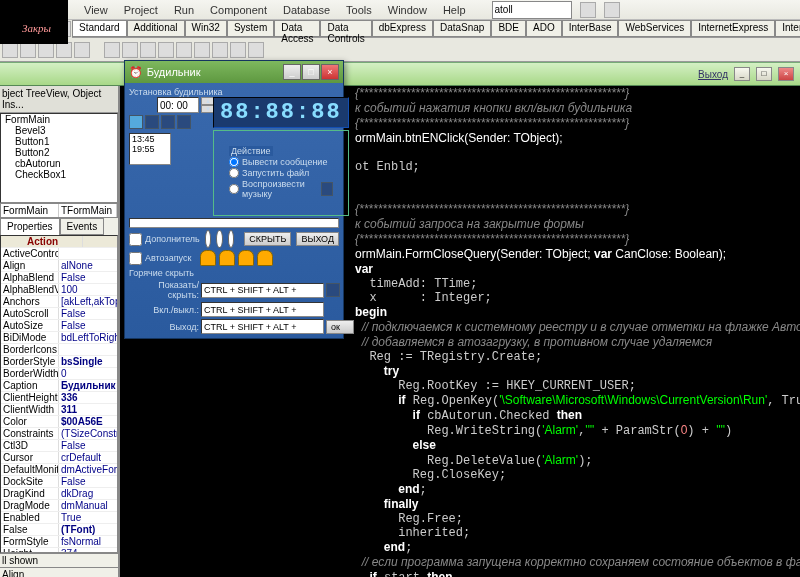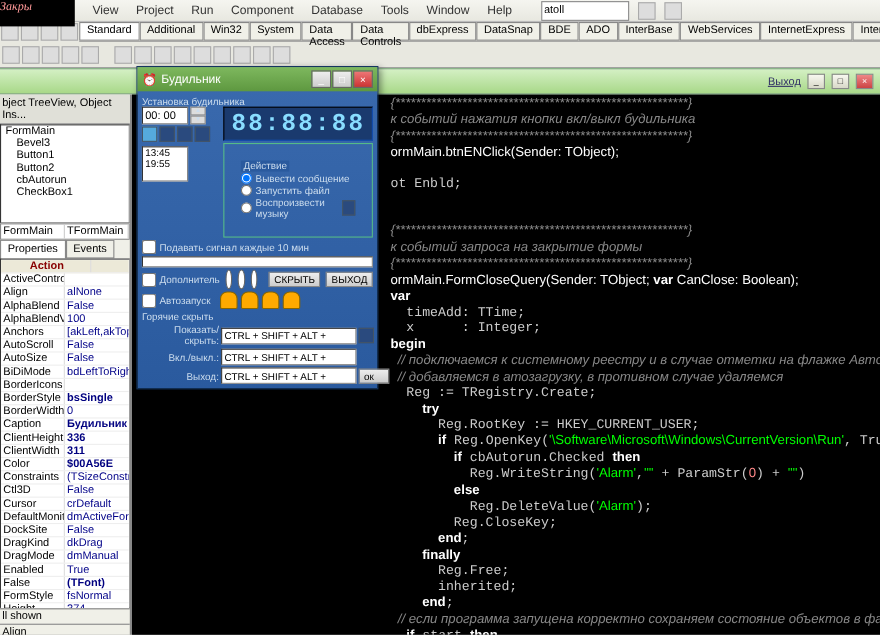--- a/index.html
+++ b/index.html
@@ -52,21 +52,21 @@
 
 
 .alarm-dlg { position: absolute; left: 124px; top: 60px; width: 220px; background: linear-gradient(#3a6aae, #2a5a9e); border: 1px solid #15355f; box-shadow: 2px 2px 6px rgba(0,0,0,0.4); }
 .alarm-title { background: linear-gradient(#7eb85e, #5e9840); height: 22px; display: flex; align-items: center; padding: 0 4px; gap: 4px; color: #fff; font-size: 11px; }
 .alarm-title .wbtns { margin-left: auto; display: flex; gap: 1px; }
 .alarm-title .wb { width: 18px; height: 16px; background: linear-gradient(#eee,#ccc); border: 1px solid #666; font-size: 9px; text-align: center; line-height: 14px; cursor: pointer; }
 .alarm-title .wb.x { background: linear-gradient(#e77,#c33); color: #fff; }
 .alarm-body { padding: 4px; color: #cde; font-size: 9px; }
 .alarm-top { display: flex; gap: 4px; }
 .time-set { width: 80px; }
-.time-spin { display: flex; gap: 2px; }
+.time-spin { display: flex; gap: 2px; margin-left: 28px; }
 .time-spin input { width: 42px; height: 16px; font-size: 10px; background: #fff; border: 1px inset #888; padding: 0 2px; }
 .spin-btns { display: flex; flex-direction: column; }
 .spin-btns div { width: 14px; height: 8px; background: #ddd; border: 1px solid #888; font-size: 6px; text-align: center; line-height: 6px; cursor: pointer; }
 .sq-row { display: flex; gap: 2px; margin-top: 2px; }
 .sq { width: 14px; height: 14px; background: #2a4a7e; border: 1px solid #456; cursor: pointer; }
 .sq.on { background: #5ad; }
 .clock-digits { background: #1a3a6e; border: 1px inset #0a2a5e; color: #8df; font-family: 'Courier New', monospace; font-size: 22px; font-weight: bold; text-align: left; padding: 2px 6px; letter-spacing: 2px; }
 .alarm-list { background: #fff; border: 1px inset #888; height: 32px; width: 42px; margin-top: 2px; font-size: 9px; color: #000; }
 .alarm-list div { padding: 0 2px; }
 .fieldset { border: 1px solid #5b8; padding: 15px; margin-top: 2px; }
@@ -74,21 +74,21 @@
 .radio-row { display: flex; align-items: center; gap: 3px; margin: 1px 0; }
 .radio-row input { width: 10px; height: 10px; }
 .chk-row { display: flex; align-items: center; gap: 3px; margin: 2px 0; }
 .small-btn { background: linear-gradient(#eee,#ccc); border: 1px solid #888; font-size: 9px; padding: 1px 4px; cursor: pointer; color: #000; }
 .icon-clock { width: 18px; height: 18px; border-radius: 50%; background: #fff; border: 1px solid #666; display: inline-block; position: relative; }
 .icon-bell { width: 16px; height: 16px; background: #fa0; border: 1px solid #860; display: inline-block; border-radius: 40% 40% 10% 10%; }
 .hk-grid { display: grid; grid-template-columns: 70px 1fr 28px; gap: 2px; align-items: center; margin-top: 2px; }
 .hk-input { background: #fff; border: 1px inset #888; height: 15px; font-size: 9px; padding: 0 2px; color: #000; }
 .hk-label { text-align: right; font-size: 9px; }
 
-.banner { position: absolute; left: 0; top: 0; width: 68px; height: 24px; background: #000; color: #f99; font-family: cursive; font-size: 11px; font-style: italic; padding: 0; }
+.banner { position: absolute; left: 0; top: 0; width: 68px; height: 24px; background: #000; color: #f99; font-family: cursive; font-size: 11px; font-style: italic; padding: 22px; }
 </style>
 </head>
 <body>
 
 <div class="banner">Закры</div>
 
 <div class="main-toolbar">
   <span style="width:68px"></span>
   <span class="menu-item">View</span>
   <span class="menu-item">Project</span>
@@ -376,24 +376,20 @@
               <span>Запустить файл</span>
             </div>
           <div class="radio-row">
               <input type="radio" style="">
               <span>Воспроизвести музыку</span>
               <span class="sq" style="margin-left:auto"></span>
             </div>
         </div>
       </div>
     </div>
-    <div class="chk-row">
-        <input type="checkbox" style="">
-        <span>Подавать сигнал каждые 10 мин</span>
-      </div>
     <div style="background:#fff;height:10px;border:1px inset #888;margin:2px 0"></div>
     <div style="display:flex;gap:5px;align-items:center">
       <div class="chk-row" style="flex:0">
           <input type="checkbox" style="">
           <span>Дополнитель</span>
         </div>
       <span class="icon-clock"></span>
       <span class="icon-clock"></span>
       <span class="icon-clock"></span>
       <span style="flex:1"></span>

